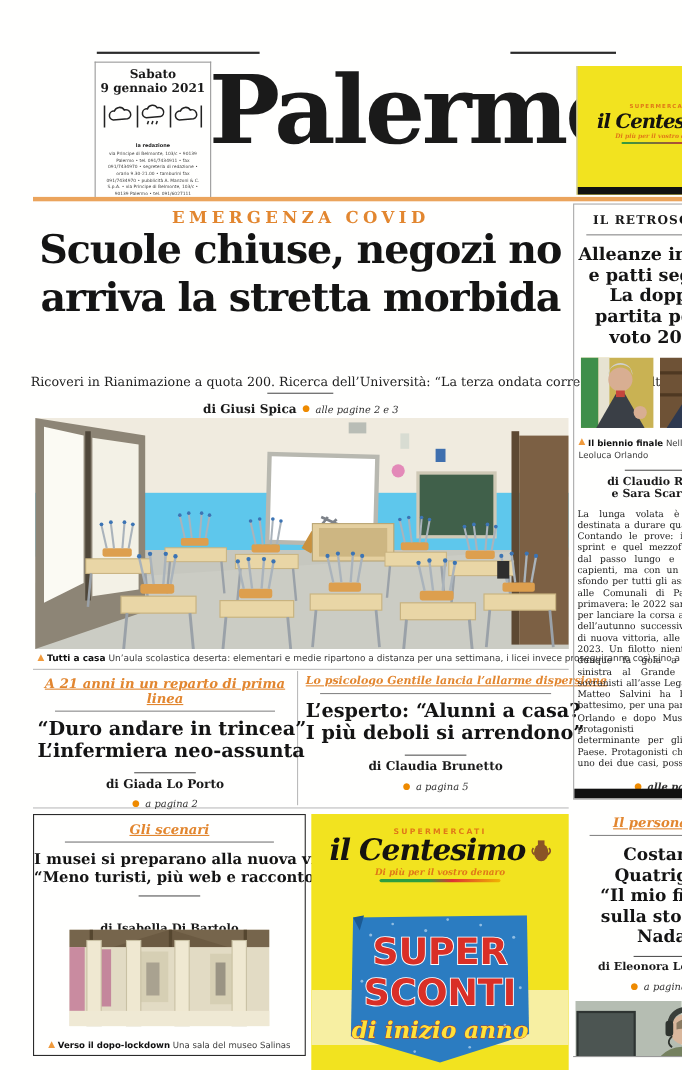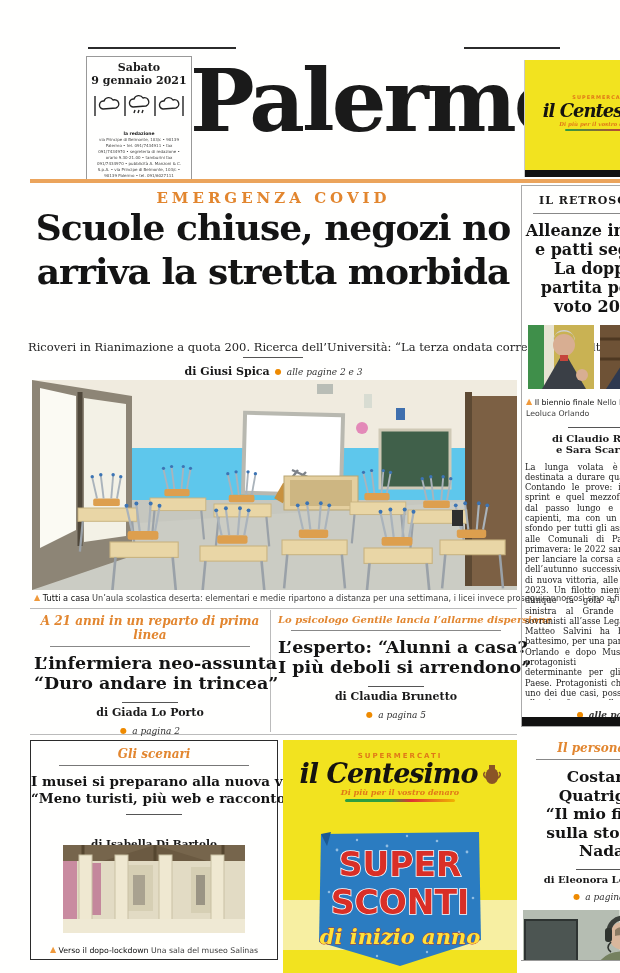--- a/index.html
+++ b/index.html
@@ -1,28 +1,28 @@
 <!DOCTYPE html>
 <html><head>
 <meta charset="utf-8">
 <style>
   html,body{margin:0;padding:0;background:#ffffff;}
   .page{position:relative;width:620px;height:973px;background:#fffffe;overflow:hidden;
         font-family:"DejaVu Serif","Liberation Serif",serif;color:#1a1a1a;}
   .abs{position:absolute;}
   .ctr{text-align:center;}
   .hl{font-weight:bold;color:#141414;}
-  .kick{font-style:italic;font-weight:bold;color:#e2862f;}
+  .kick{font-style:italic;font-weight:bold;color:#e2862f;text-decoration:underline;}
   .rule{background:#2b2b2b;}
   .grule{background:#bbb;}
   .byline{font-weight:bold;font-size:11px;}
   .pgref{font-style:italic;font-size:9px;color:#333;}
   .bullet{color:#ee8a00;font-size:8px;vertical-align:1px;}
   .cap{font-size:8.2px;color:#3c3c3c;white-space:nowrap;font-family:"DejaVu Sans","Liberation Sans",sans-serif;}
-  .capb{font-weight:normal;color:#111;}
+  .capb{font-weight:bold;color:#111;}
   .tri{color:#f09a3c;font-size:8px;vertical-align:1px;}
   .smallbody{font-size:8.3px;line-height:1.24;text-align:justify;color:#222;}
   .clip{overflow:hidden;}
 </style>
 </head>
 <body>
 
 <div class="page">
 
   <div class="abs" style="left:88px;top:47px;width:148px;height:2px;">
@@ -154,22 +154,22 @@
     <span>Un’aula scolastica deserta: elementari e medie ripartono a distanza per una settimana, i licei invece proseguiranno così sino a fine mese</span>
   </div>
 
   <div class="abs grule" style="left:30px;top:608px;width:487px;height:1px;"></div>
   <div class="abs grule" style="left:270px;top:610px;width:1px;height:122px;"></div>
   <div class="abs grule" style="left:30px;top:734px;width:487px;height:1px;"></div>
 
   <div class="abs ctr" style="left:34px;top:614px;width:232px;">
     <div class="kick" style="font-size:12px;">A 21 anni in un reparto di prima linea</div>
     <div class="grule" style="width:200px;height:1px;margin:4px auto 6px;background:#888;"></div>
+    <div class="hl" style="font-size:17.5px;line-height:1.15;white-space:nowrap;">“Duro andare in trincea”</div>
     <div class="hl" style="font-size:17.5px;line-height:1.15;white-space:nowrap;">L’infermiera neo-assunta</div>
-    <div class="hl" style="font-size:17.5px;line-height:1.15;white-space:nowrap;">“Duro andare in trincea”</div>
     <div style="width:56px;height:1px;background:#555;margin:9px auto 3px;"></div>
     <div class="byline">di Giada Lo Porto</div>
     <div><span class="bullet">●</span>
       <span class="pgref">a pagina 2</span></div>
   </div>
 
   <div class="abs ctr" style="left:278px;top:614px;width:236px;">
     <div class="kick" style="font-size:10px;white-space:nowrap;">Lo psicologo Gentile lancia l’allarme dispersione</div>
     <div class="grule" style="width:210px;height:1px;margin:5px auto 6px;background:#888;"></div>
     <div class="hl" style="font-size:17.5px;line-height:1.15;white-space:nowrap;">L’esperto: “Alunni a casa?</div>

